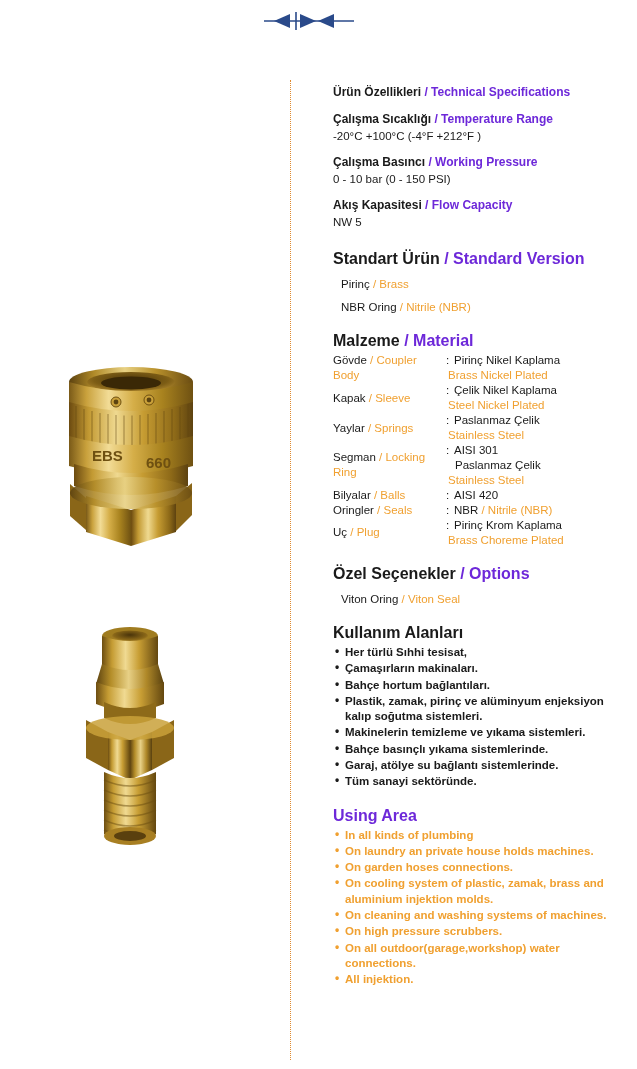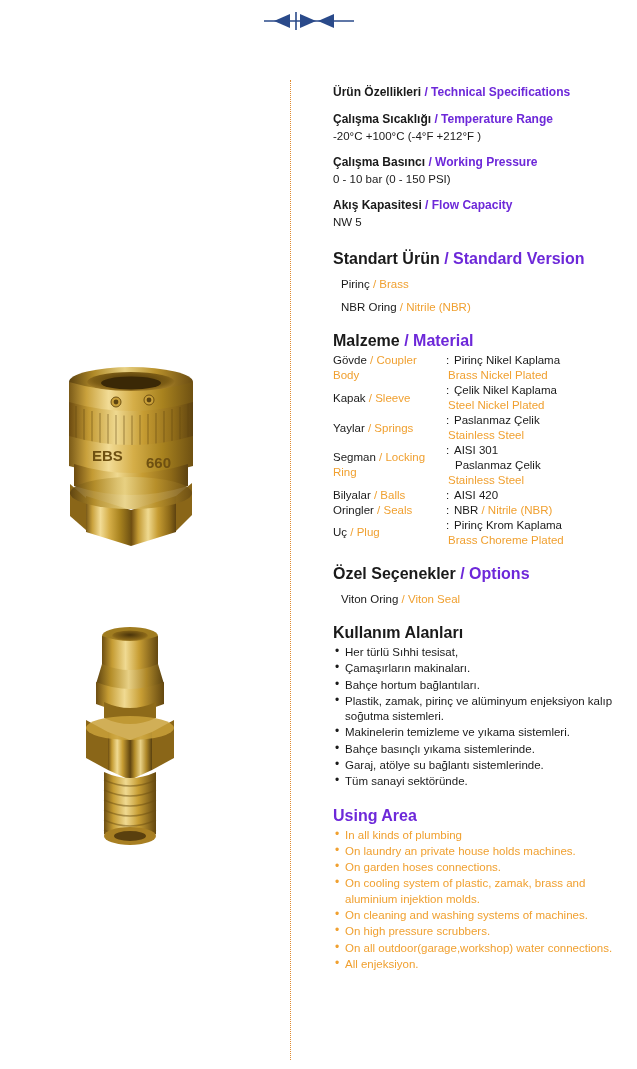--- a/index.html
+++ b/index.html
@@ -106,20 +106,21 @@
   .mat-sub2 {
     color: #1a1a1a;
   }
   .colon { display: inline-block; width: 8px; }
 
   
   ul.bullets {
     list-style: none;
     margin: 2px 0 0 0;
     padding: 0;
+    font-weight: bold;
   }
   ul.bullets li {
     position: relative;
     padding-left: 12px;
     margin-bottom: 1px;
     line-height: 1.33;
   }
   ul.bullets li::before {
     content: "•";
     position: absolute;
@@ -442,17 +443,17 @@
   <div class="blk section-gap-md">
     <div class="sec-title en-b">Using Area</div>
     <ul class="bullets en-list">
       <li>In all kinds of plumbing</li>
       <li>On laundry an private house holds machines.</li>
       <li>On garden hoses connections.</li>
       <li>On cooling system of plastic, zamak, brass and aluminium injektion molds.</li>
       <li>On cleaning and washing systems of machines.</li>
       <li>On high pressure scrubbers.</li>
       <li>On all outdoor(garage,workshop) water connections.</li>
-      <li>All enjeksiyon.</li>
+      <li>All injektion.</li>
     </ul>
   </div>
 
 </div>
 
 </body></html>

